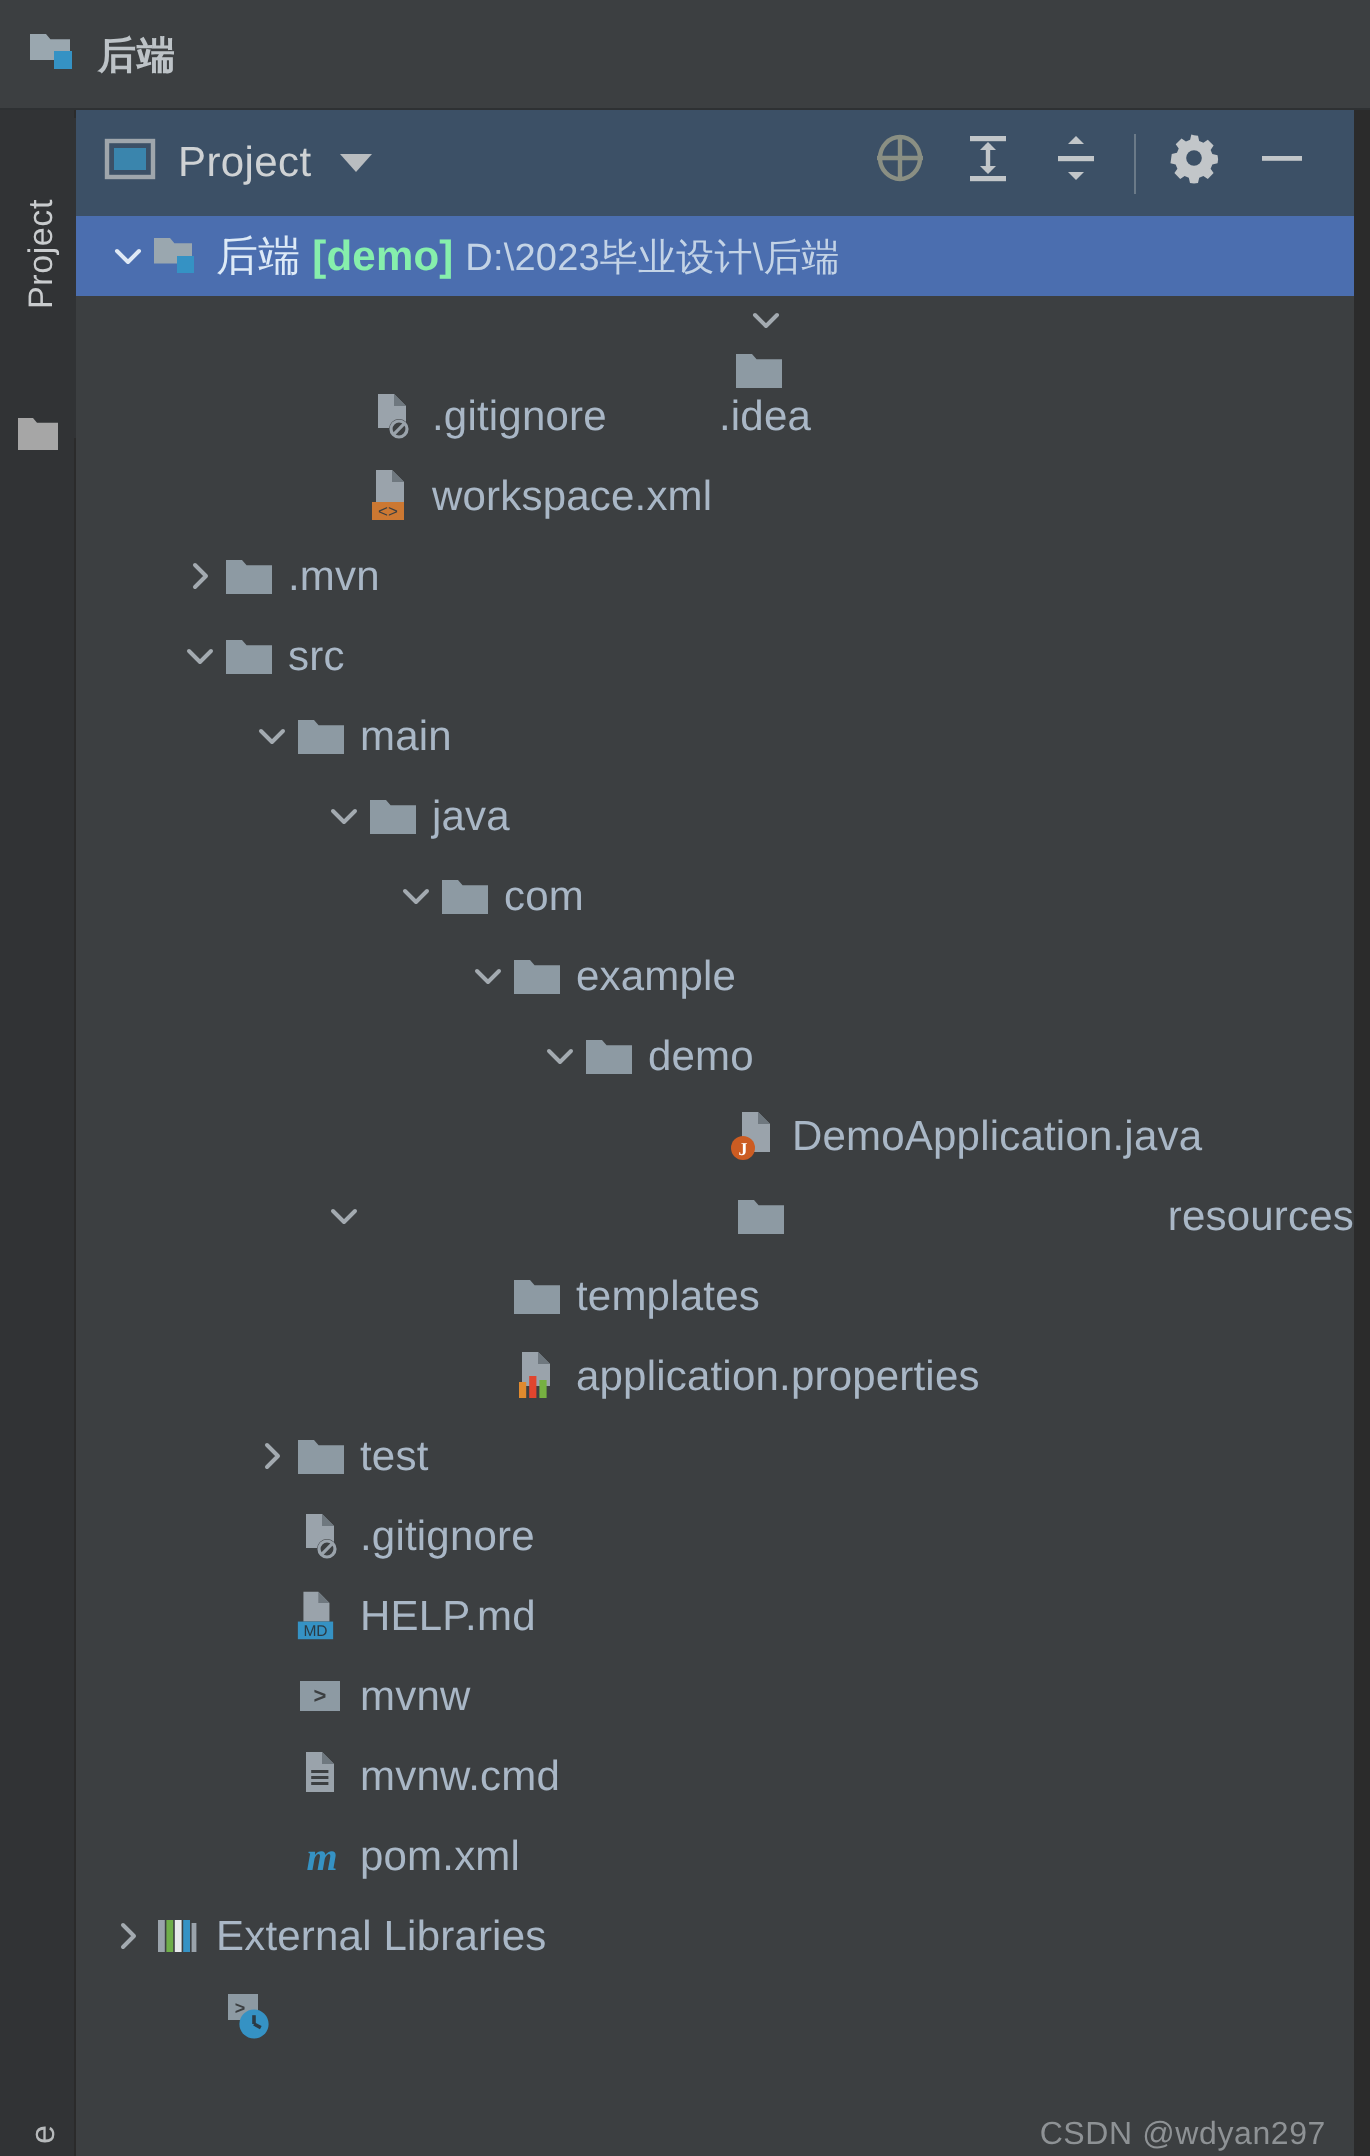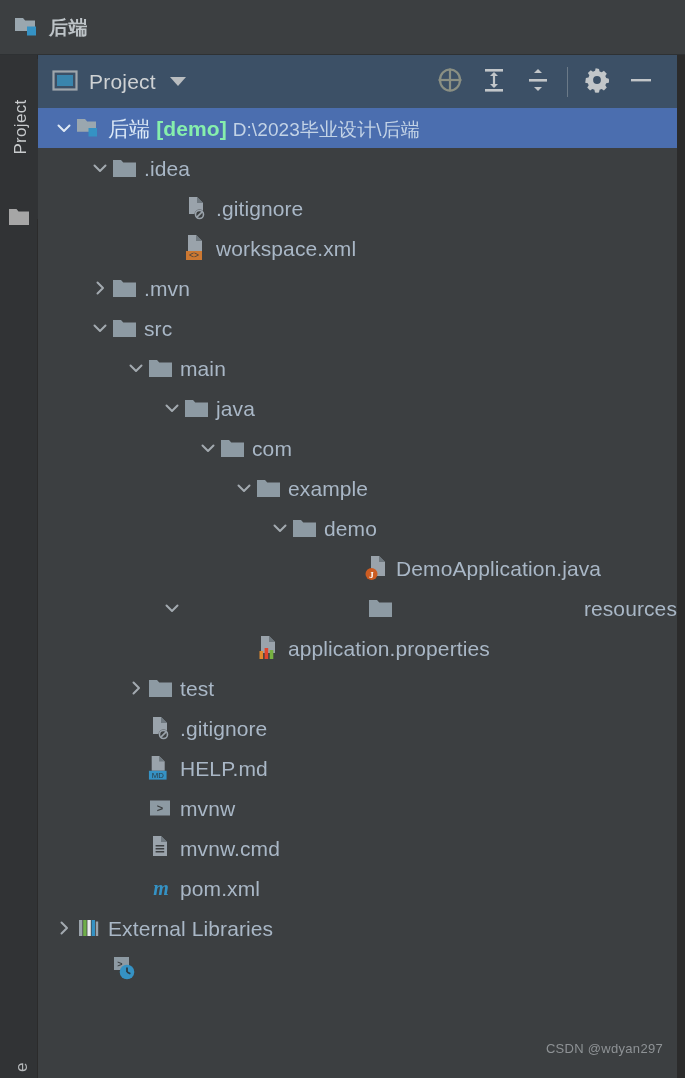--- a/index.html
+++ b/index.html
@@ -183,23 +183,23 @@
   .label .path {
     color: #9aa7b5;
     font-size: 19px;
   }
   .row.selected .label .path { color: #c3d3e6; }
 
   
   .watermark {
     position: absolute;
     right: 14px;
-    bottom: 22px;
+    bottom: 1px;
     color: #8e9295;
-    font-size: 13px;
+    font-size: 16px;
     letter-spacing: .3px;
   }
 
   
   .gutter {
     position: absolute;
     right: 0; top: 55px;
     width: 8px;
     height: 1023px;
     background: #2b2b2b;
@@ -312,21 +312,21 @@
           <span class="ico">
             <svg width="26" height="23" viewBox="0 0 26 23">
               <path d="M1 2h8l2.2 2.6H20v10.2H1z" fill="#9aa7af"></path>
               <rect x="12.5" y="11" width="8.5" height="8.5" fill="#3592c4"></rect>
             </svg>
           </span>
           <span class="label">后端</span>
           <span class="label">&nbsp;<span class="bracket">[demo]</span></span>
           <span class="label">&nbsp;<span class="path">D:\2023毕业设计\后端</span></span>
         </div>
-        <div class="row" style="padding-left: 50px;">
+        <div class="row" style="padding-left: 50px; flex-direction: column;">
           <span class="twisty">
             <svg width="18" height="18" viewBox="0 0 18 18">
               <path d="M3.5 6.5L9 12l5.5-5.5" fill="none" stroke="#a3aab0" stroke-width="2" stroke-linecap="round" stroke-linejoin="round"></path>
             </svg>
           </span>
           <span class="ico">
             <svg width="26" height="21" viewBox="0 0 26 21">
               <path d="M1 2h8l2.3 2.6H24V19H1z" fill="#8d9aa3"></path>
             </svg>
           </span>
@@ -469,20 +469,29 @@
           <span class="ico">
             <svg width="26" height="21" viewBox="0 0 26 21">
               <path d="M1 2h8l2.3 2.6H24V19H1z" fill="#8d9aa3"></path>
             </svg>
           </span>
           <span class="label">resources</span>
         </div>
         <div class="row" style="padding-left: 194px;">
           <span class="twisty"></span>
           <span class="ico">
+            <svg width="26" height="21" viewBox="0 0 26 21">
+              <path d="M1 2h8l2.3 2.6H24V19H1z" fill="#8d9aa3"></path>
+            </svg>
+          </span>
+          <span class="label">templates</span>
+        </div>
+        <div class="row" style="padding-left: 194px;">
+          <span class="twisty"></span>
+          <span class="ico">
             <svg width="26" height="28" viewBox="0 0 26 28">
               <path d="M5 2h8l6 6v11H5z" fill="#9aa3ab"></path>
               <path d="M13 2l6 6h-6z" fill="#6f787f"></path>
               <rect x="3.5" y="17" width="3.6" height="8" fill="#e08a2e"></rect>
               <rect x="8.6" y="14" width="3.6" height="11" fill="#e0452e"></rect>
               <rect x="13.7" y="16" width="3.6" height="9" fill="#76b041"></rect>
             </svg>
           </span>
           <span class="label">application.properties</span>
         </div>

